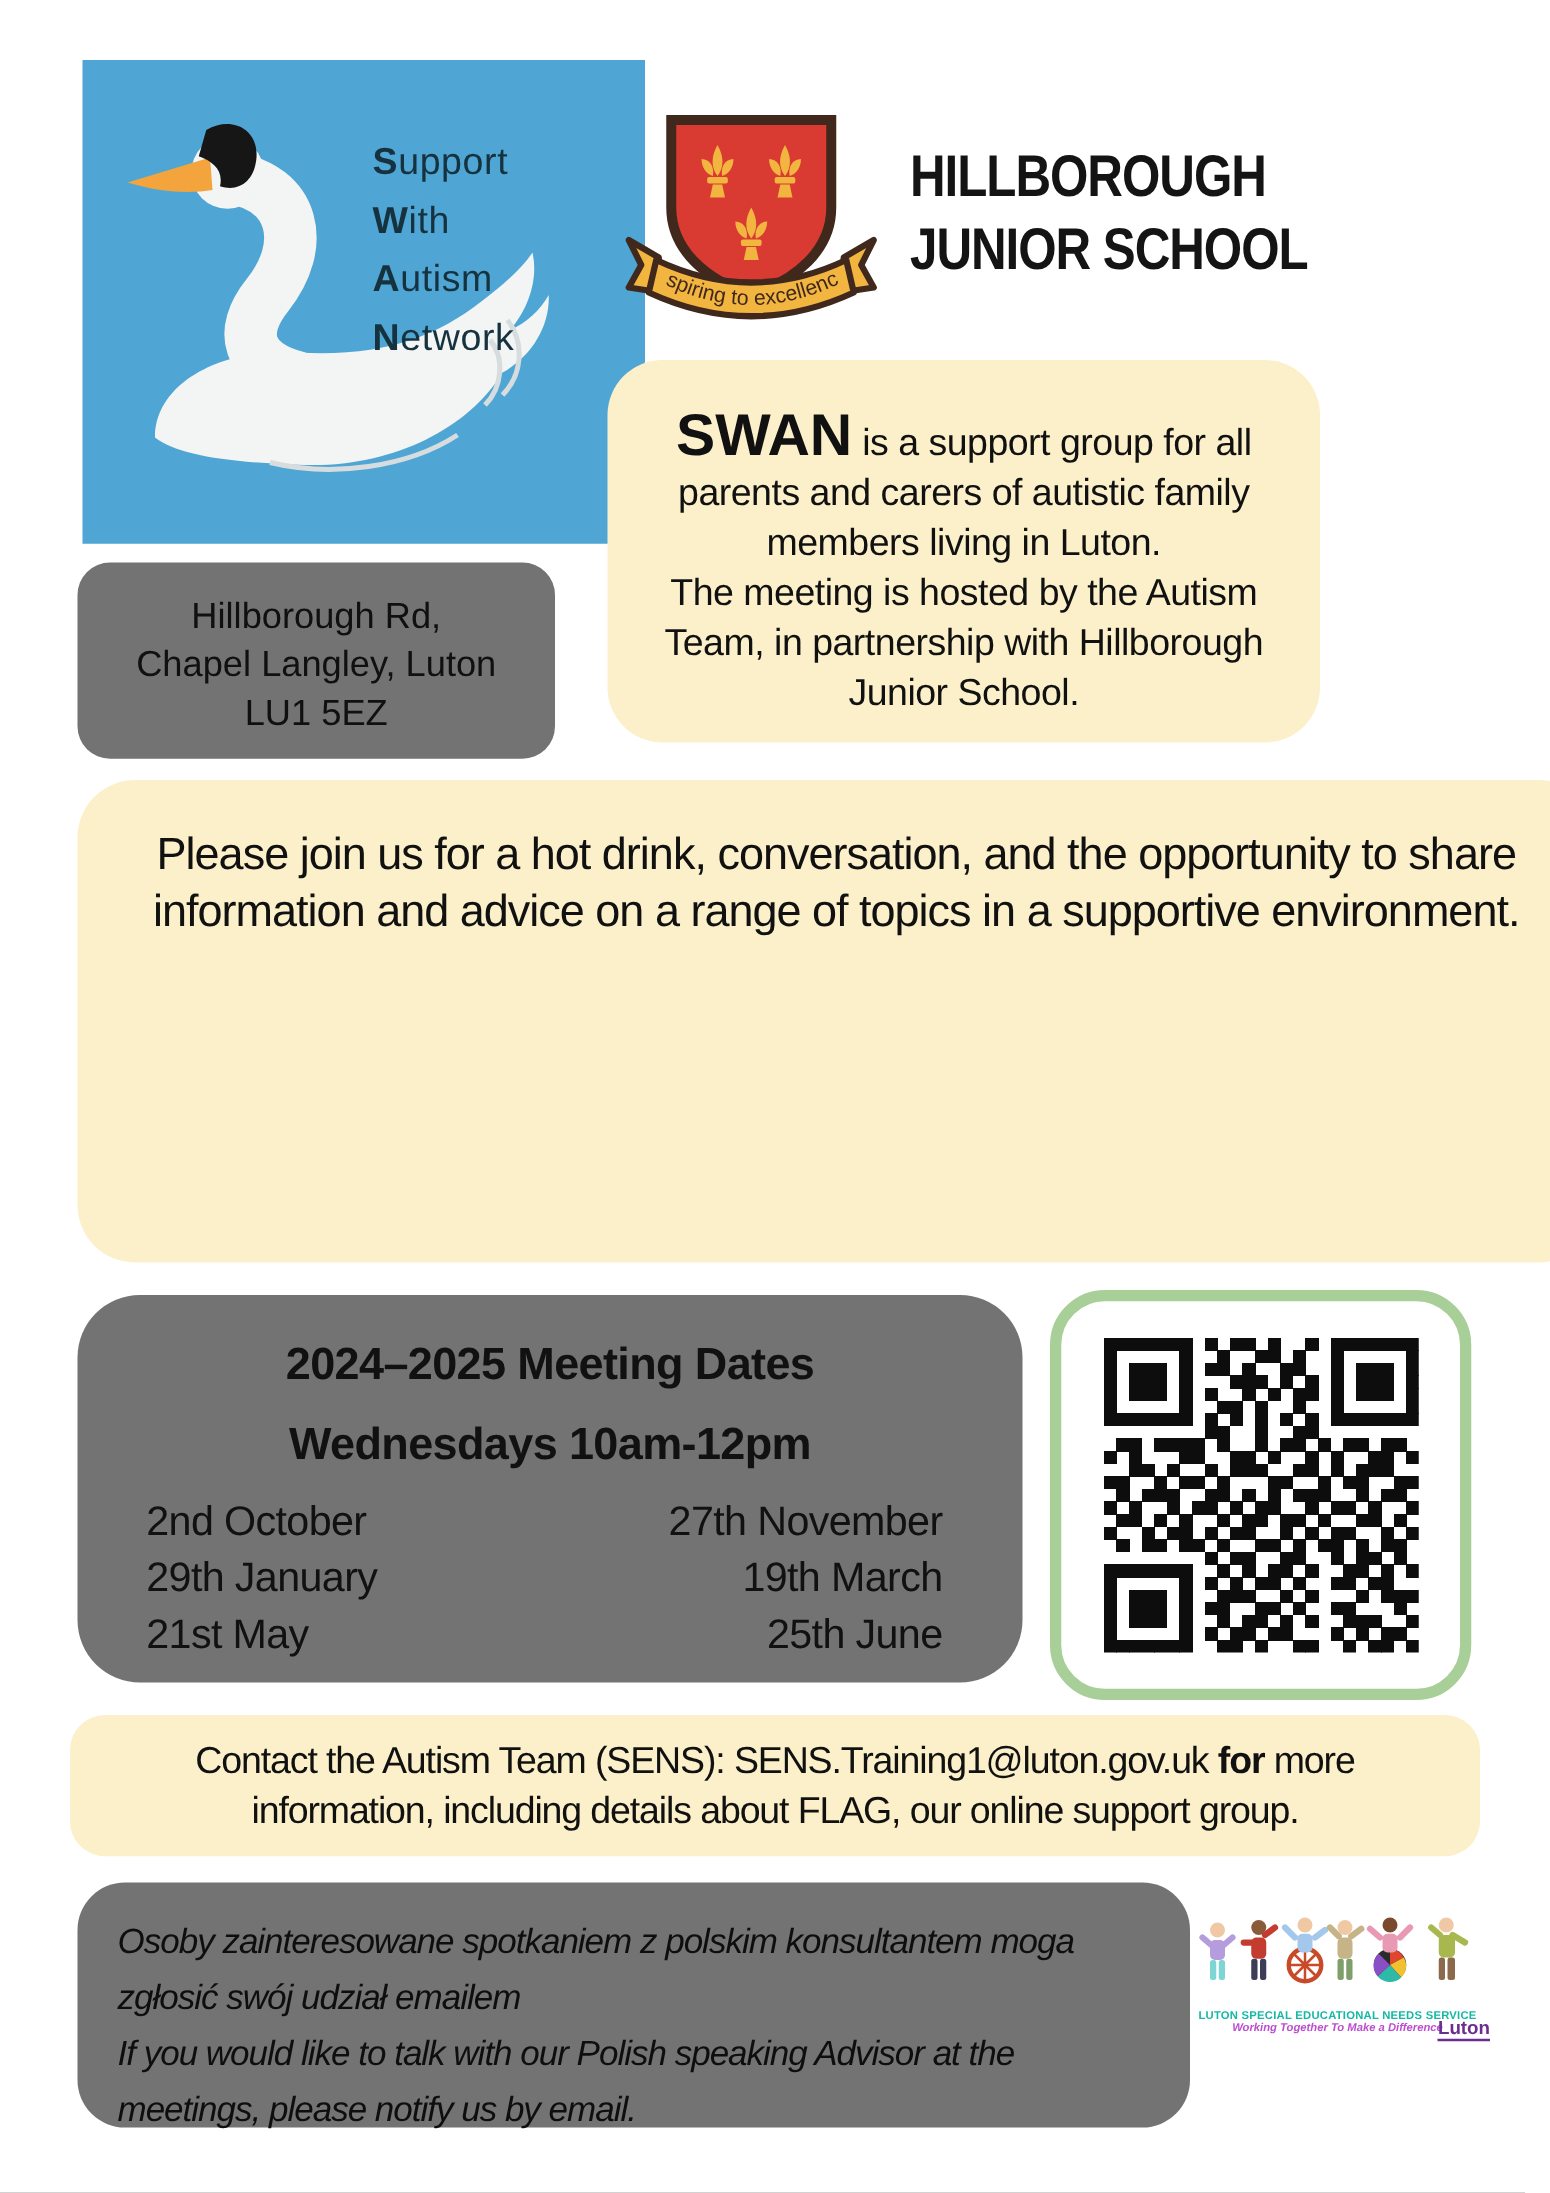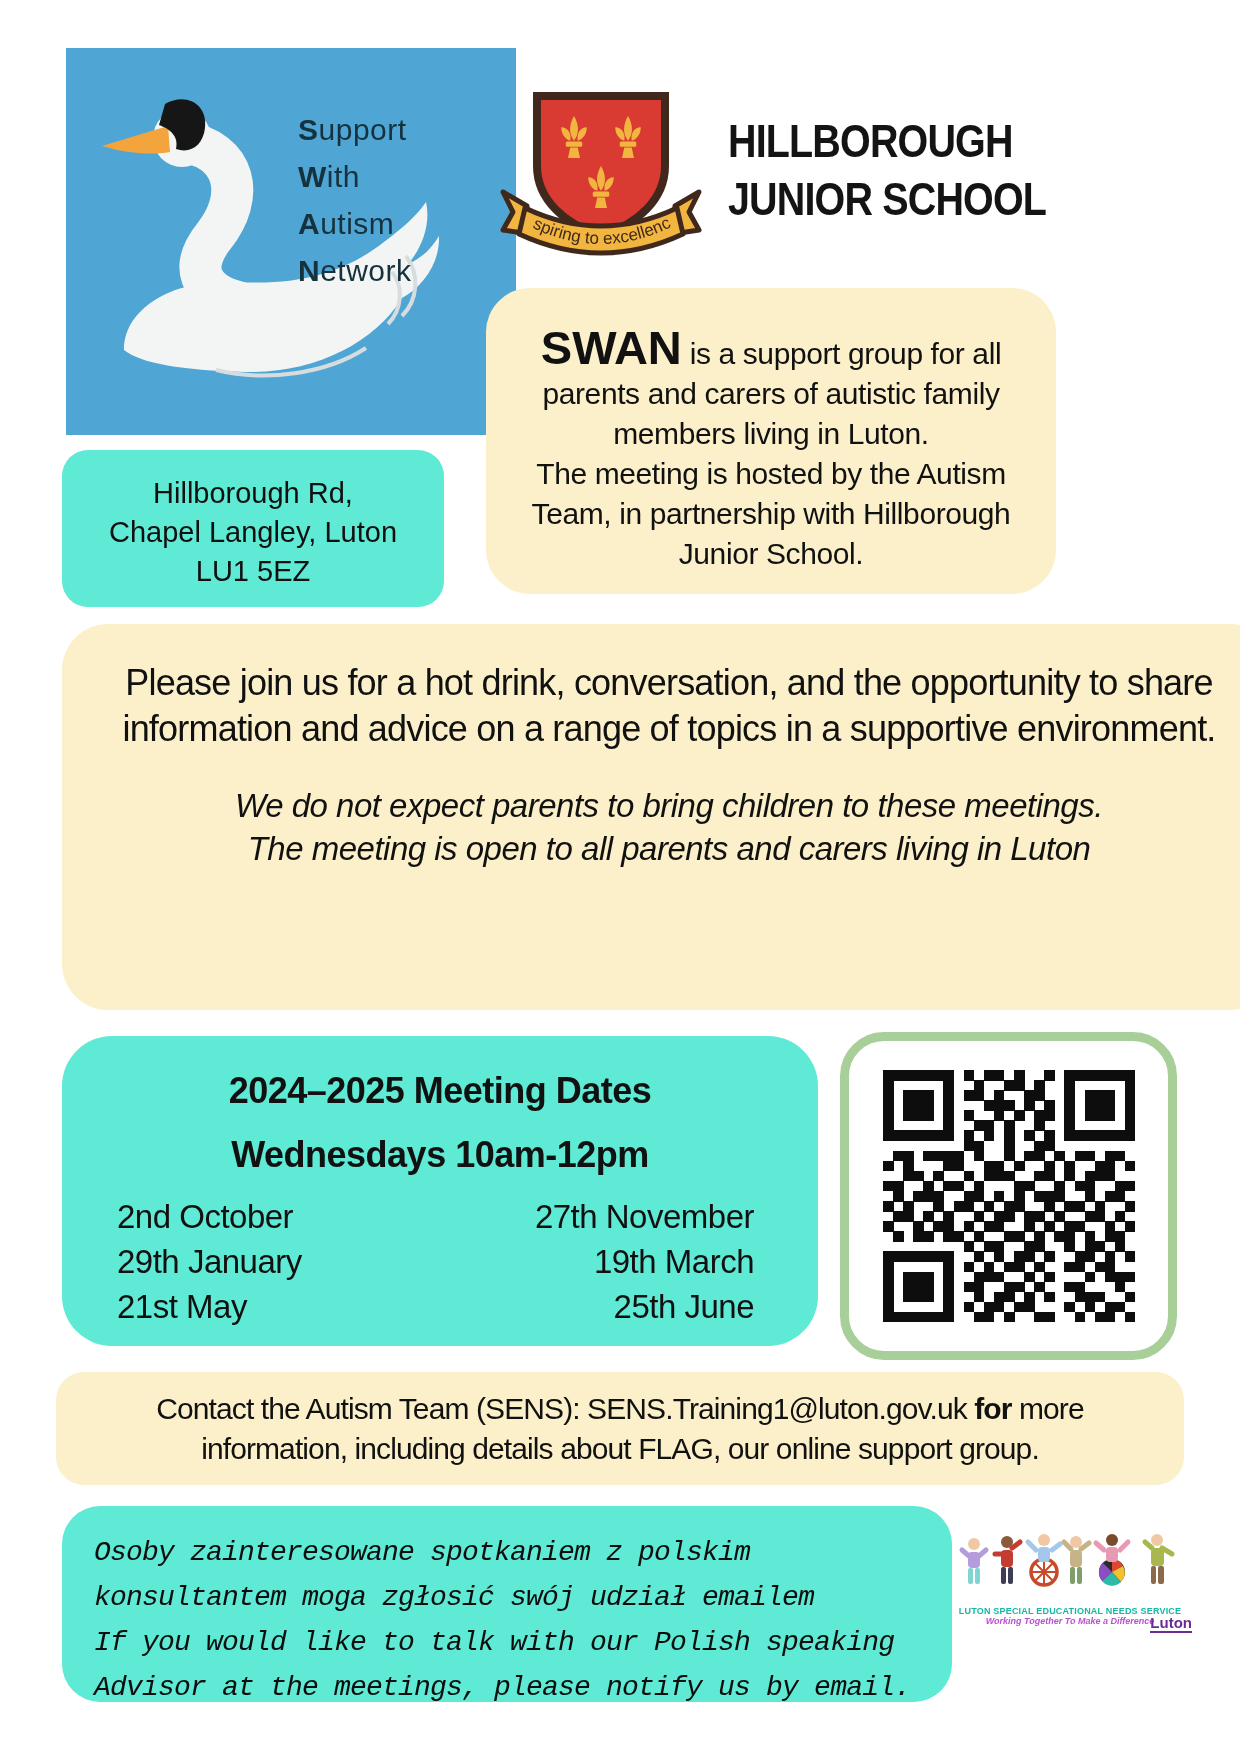--- a/index.html
+++ b/index.html
@@ -17,21 +17,21 @@
   .logo-text { position:absolute; left:232px; top:58px; font-size:30px; line-height:47px; color:#15323e; letter-spacing:0.5px; }
   .logo-text b { font-weight:bold; }
 
   
   .crest { left:497px; top:88px; width:208px; height:178px; }
   .school-name { left:728px; top:112px; font-weight:bold; font-size:47px; line-height:58px;
     color:#141414; transform:scaleX(0.84); transform-origin:left top; letter-spacing:-1px; white-space:nowrap; }
 
   
   .cream { background:#FBF0C9; }
-  .green { background:#5eead4; }
+  .green { background:#737373; }
 
   .about-box { left:486px; top:288px; width:570px; height:306px; border-radius:44px;
     text-align:center; padding:40px 24px 0 24px; font-size:30px; line-height:40px; letter-spacing:-0.4px; }
   .about-box .swan-word { font-size:47px; font-weight:bold; letter-spacing:0; }
 
   .address-box { left:62px; top:450px; width:382px; height:157px; border-radius:26px;
     text-align:center; padding-top:24px; font-size:29px; line-height:39px; color:#101010; }
 
   .join-box { left:62px; top:624px; width:1214px; height:386px; border-radius:46px;
     text-align:center; padding:36px 58px 0 58px; }
@@ -50,21 +50,21 @@
   .qr-box { left:840px; top:1032px; width:337px; height:328px; background:#fff;
     border:9px solid #A8CF97; border-radius:44px; display:flex; align-items:center; justify-content:center; }
   #qr-svg { width:252px; height:252px; fill:#0d0d0d; }
 
   .contact-box { left:56px; top:1372px; width:1128px; height:113px; border-radius:28px;
     text-align:center; padding:17px 40px 0 40px; font-size:30px; line-height:40px; letter-spacing:-0.9px; }
   .contact-box .bold-word { font-weight:bold; }
 
   .polish-box { left:62px; top:1506px; width:890px; height:196px; border-radius:38px;
     padding:24px 30px 0 32px; font-style:italic; font-size:28px; line-height:45px;
-    letter-spacing:-0.8px; color:#0e0e0e;font-family:Liberation Mono, monospace; }
+    letter-spacing:-0.8px; color:#0e0e0e; }
 
   .sens-logo { left:952px; top:1528px; width:236px; text-align:center; }
   .sens-logo .l1 { font-size:9px; font-weight:bold; color:#15b8a2; letter-spacing:0.2px; white-space:nowrap; }
   .sens-logo .l2 { font-size:9px; font-weight:bold; font-style:italic; color:#bb4fd0; white-space:nowrap; }
   .sens-luton { position:absolute; right:-4px; top:86px; font-size:15px; font-weight:bold;
     color:#6b2d91; border-bottom:2px solid #6b2d91; }
 </style>
 </head>
 <body>
 
@@ -134,24 +134,20 @@
   </div>
 
   <div class="abs green address-box">
     <div>Hillborough Rd,</div>
     <div>Chapel Langley, Luton</div>
     <div>LU1 5EZ</div>
   </div>
 
   <div class="abs cream join-box">
     <div class="p1">Please join us for a hot drink, conversation, and the opportunity to share information and advice on a range of topics in a supportive environment.</div>
-    <div class="p2">
-      <div>We do not expect parents to bring children to these meetings.</div>
-      <div>The meeting is open to all parents and carers living in Luton</div>
-    </div>
   </div>
 
   <div class="abs green dates-box">
     <div class="title">2024–2025 Meeting Dates</div>
     <div class="subtitle">Wednesdays 10am-12pm</div>
     <div class="dates-grid">
       <div class="dl">2nd October</div>
       <div class="dr">27th November</div>
       <div class="dl">29th January</div>
       <div class="dr">19th March</div>

